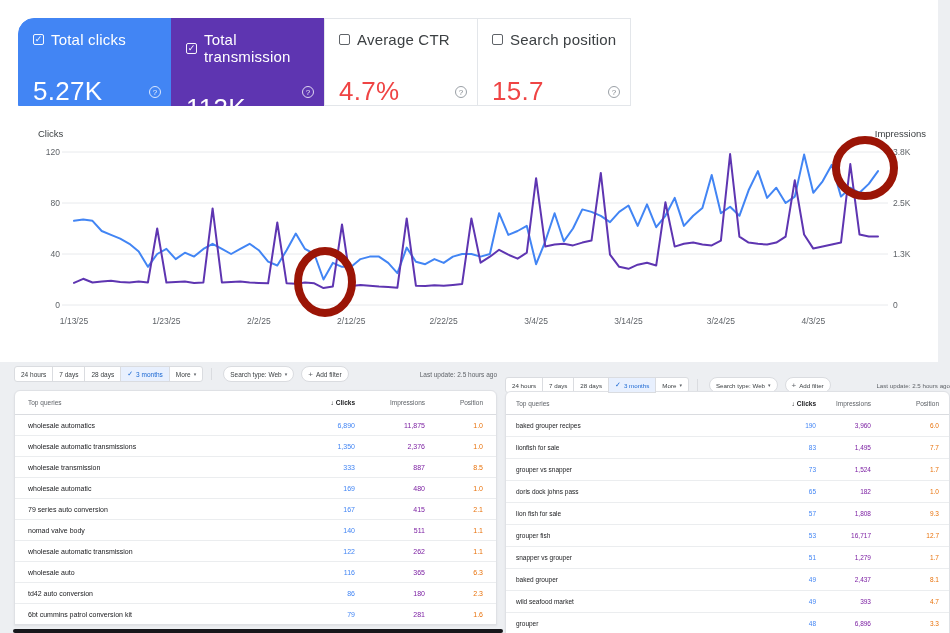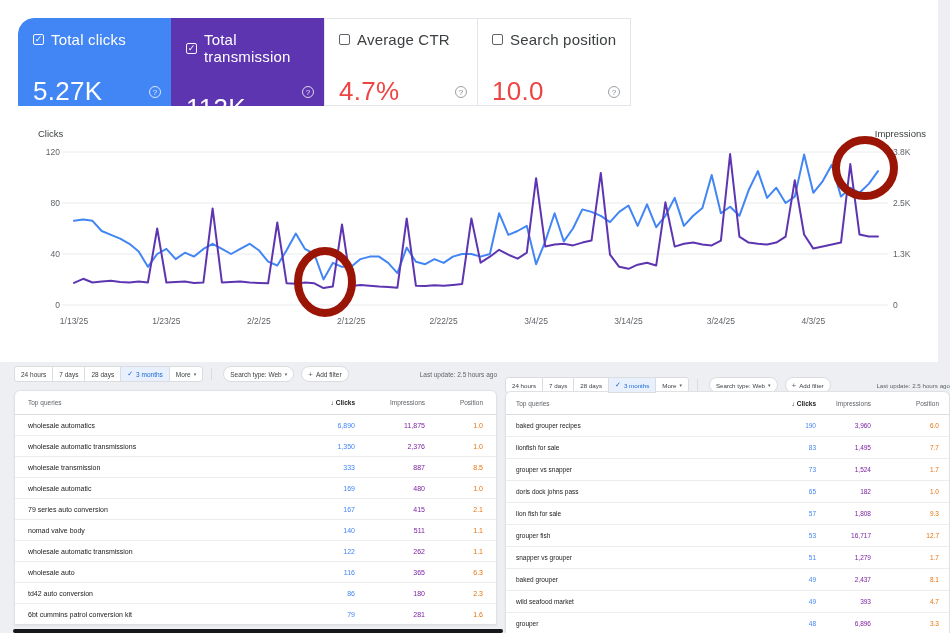--- a/index.html
+++ b/index.html
@@ -91,21 +91,21 @@
           <span class="card-label">Average CTR</span>
         </div>
         <div class="card-value">4.7%</div>
         <span class="help">?</span>
       </div>
       <div class="card white">
         <div class="card-top">
           <span class="cb"></span>
           <span class="card-label">Search position</span>
         </div>
-        <div class="card-value">10.0</div>
+        <div class="card-value">15.7</div>
         <span class="help">?</span>
       </div>
     </div>
 
     <svg id="chart-svg" width="950" height="218">
         <line x1="62" y1="26" x2="888" y2="26" stroke="#e8eaed" stroke-width="1"></line>
         <text x="60" y="29" text-anchor="end" font-size="8.5" fill="#5f6368" font-family="Liberation Sans, sans-serif">120</text>
         <text x="893" y="29" text-anchor="start" font-size="8.5" fill="#5f6368" font-family="Liberation Sans, sans-serif">3.8K</text>
         <line x1="62" y1="77" x2="888" y2="77" stroke="#e8eaed" stroke-width="1"></line>
         <text x="60" y="80" text-anchor="end" font-size="8.5" fill="#5f6368" font-family="Liberation Sans, sans-serif">80</text>

